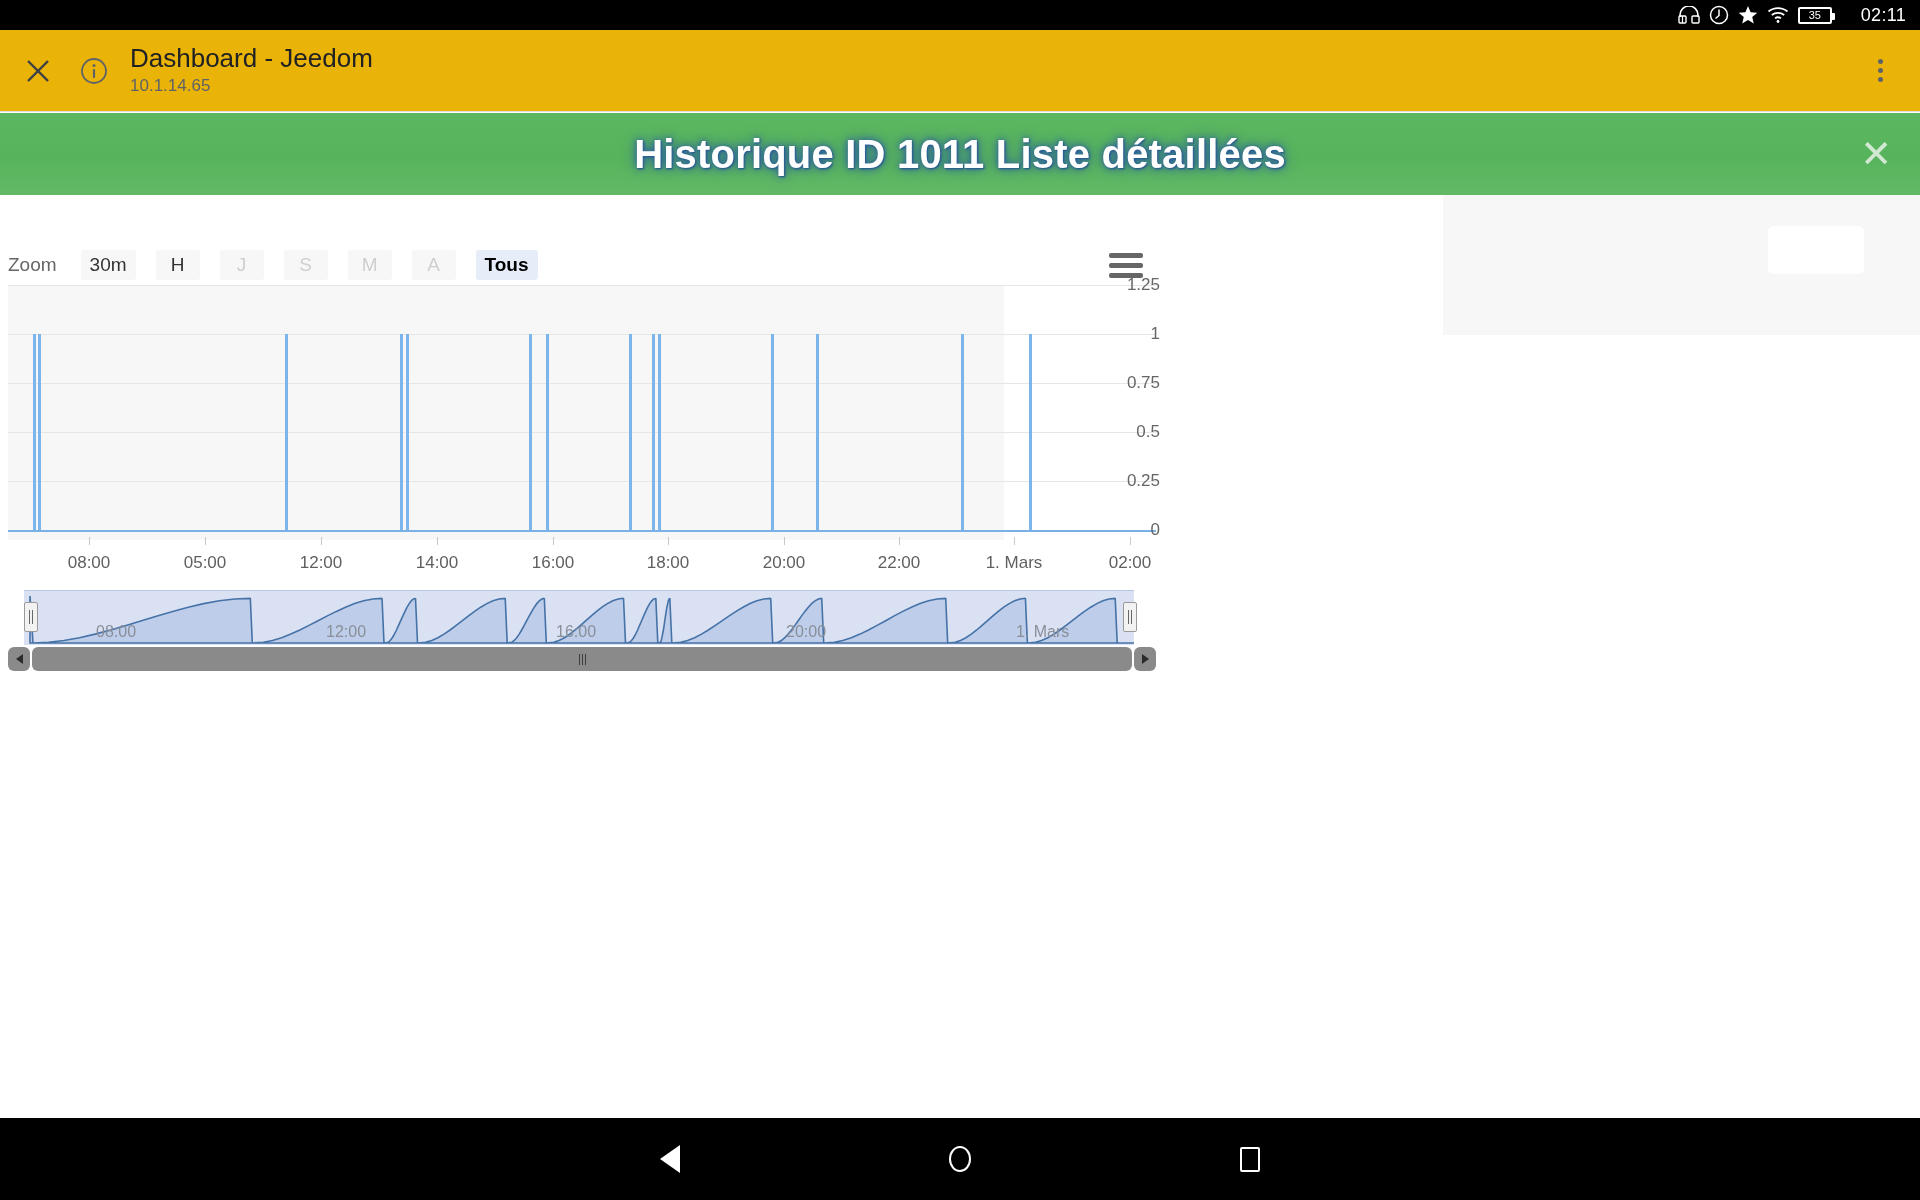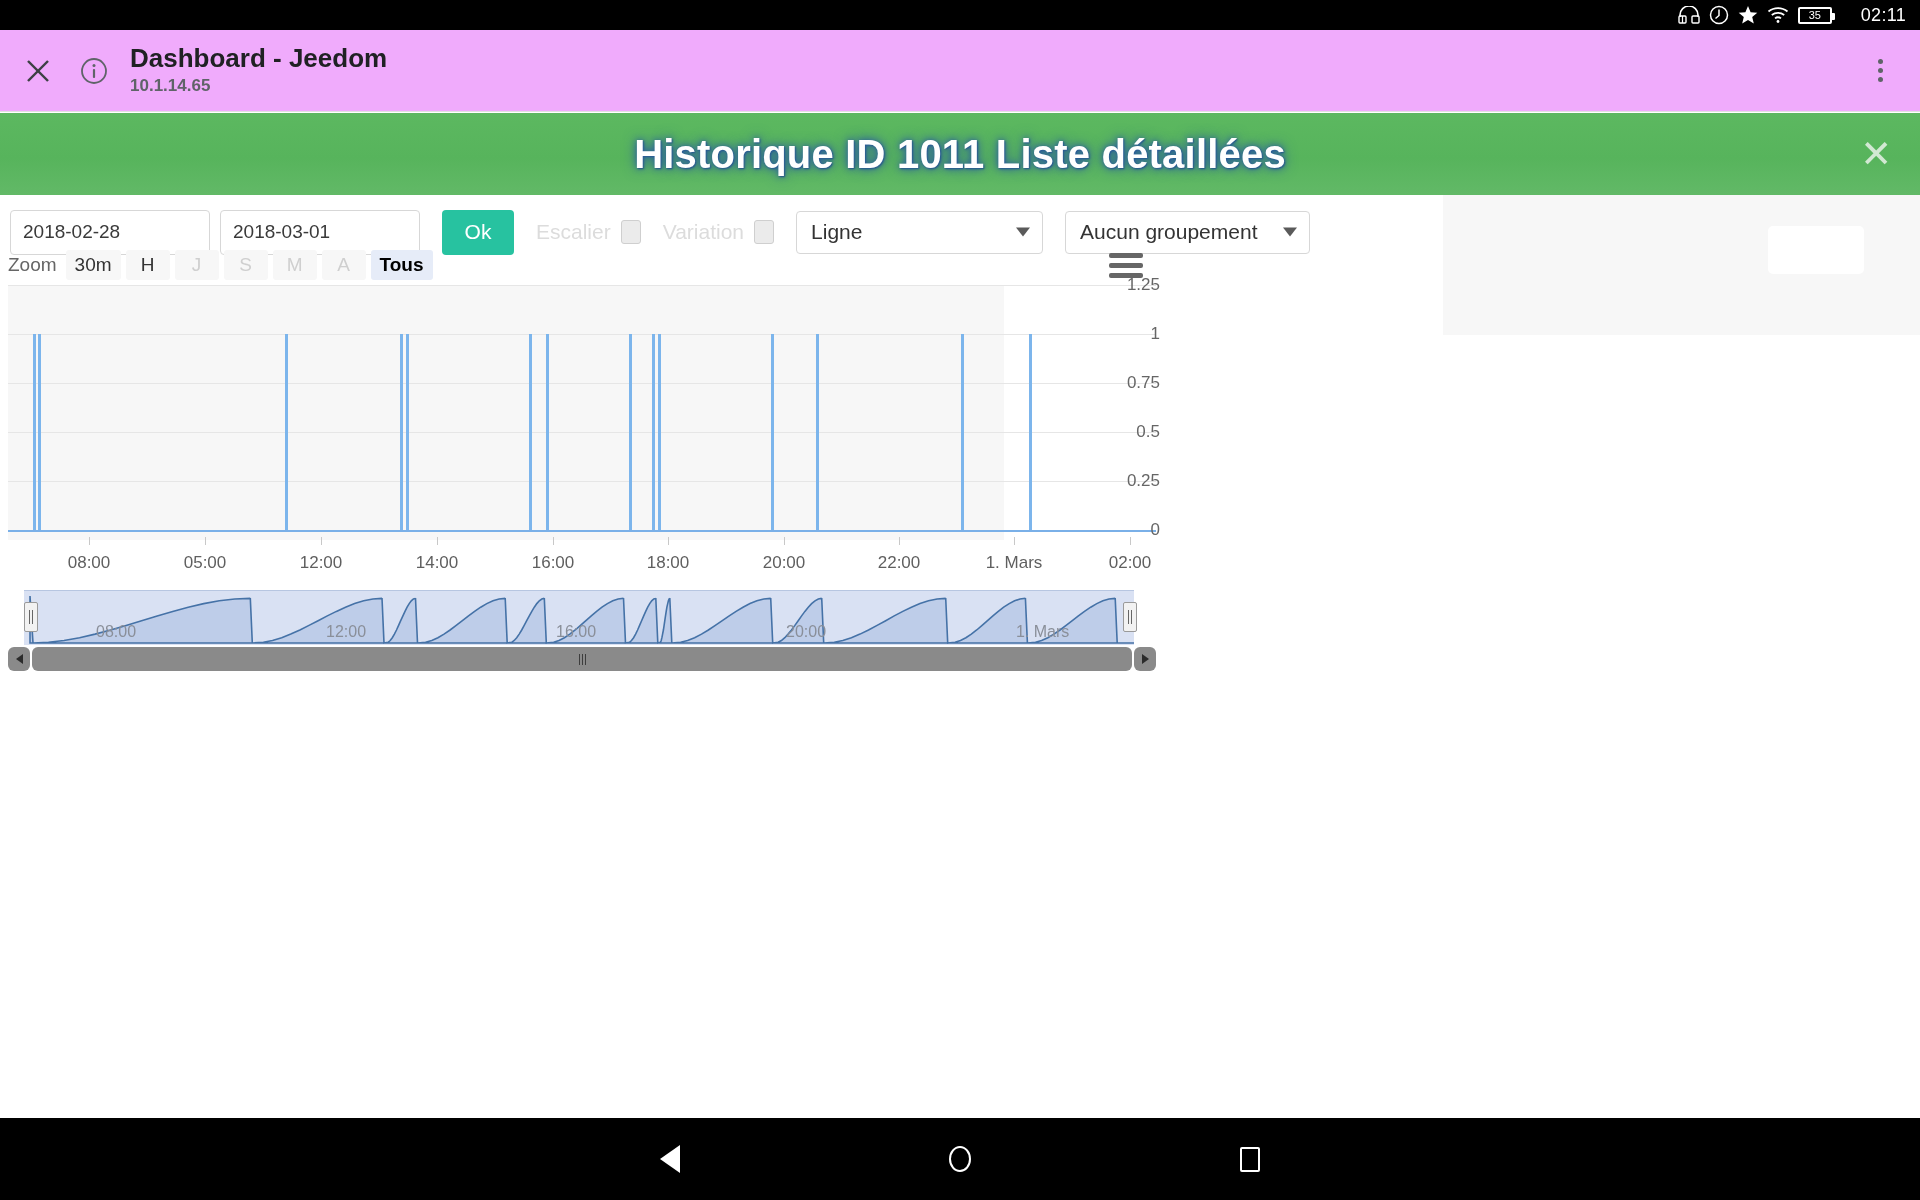--- a/index.html
+++ b/index.html
@@ -30,24 +30,23 @@
     content: ""; position: absolute; right: -5px; top: 4px;
     width: 3px; height: 7px; background: #ffffff; border-radius: 0 1px 1px 0;
   }
   .battery span { font-size: 11px; color: #ffffff; line-height: 1; font-family: "Liberation Sans", sans-serif; }
   .status-time { color: #ffffff; font-size: 18px; margin-left: 20px; letter-spacing: .3px; }
 
   
   .app-bar {
     position: absolute; top: 30px; left: 0;
     width: 1920px; height: 82px;
-    background: #f0abfc;
+    background: #eab308;
     display: flex; align-items: center;
     border-bottom: 1px solid #e0e0e0;
-    font-weight: bold;
   }
   .close-x {
     width: 52px; height: 52px; margin-left: 12px;
     display: flex; align-items: center; justify-content: center;
     cursor: pointer;
   }
   .info-circle {
     width: 40px; height: 40px; margin-left: 10px;
     display: flex; align-items: center; justify-content: center;
   }
@@ -140,21 +139,21 @@
   .caret {
     position: absolute; right: 12px; top: 50%; transform: translateY(-50%);
     width: 0; height: 0;
     border-left: 7px solid transparent; border-right: 7px solid transparent;
     border-top: 9px solid #5a5a5a;
   }
 
   
   .zoom-row {
     position: absolute; top: 55px; left: 8px;
-    display: flex; align-items: center; gap: 5px;
+    display: flex; align-items: center; gap: 20px;
   }
   .zoom-label { font-size: 19px; color: #666666; margin-right: 4px; }
   .zoom-btn {
     min-width: 44px; height: 30px;
     background: #f7f7f7; border: none; border-radius: 3px;
     font-size: 19px; color: #cfcfcf;
     display: flex; align-items: center; justify-content: center;
     padding: 0 9px; cursor: pointer;
     font-family: "Liberation Sans", sans-serif;
   }
@@ -355,43 +354,20 @@
   <div class="modal-title">Historique ID 1011 Liste détaillées</div>
   <div class="modal-close">✕</div>
 </div>
 
 <div class="right-pane">
   <div class="right-pane-card"></div>
 </div>
 
 <div class="panel">
 
-  <div class="toolbar">
-    <input class="date-input" value="2018-02-28" style="">
-    <input class="date-input" value="2018-03-01" style="">
-    <button class="ok-btn">Ok</button>
-
-    <div class="chk-group">
-      <span class="chk-label">Escalier</span>
-      <span class="chk-box"></span>
-    </div>
-    <div class="chk-group">
-      <span class="chk-label">Variation</span>
-      <span class="chk-box"></span>
-    </div>
-
-    <div class="select-box">
-      <span>Ligne</span>
-      <span class="caret"></span>
-    </div>
-    <div class="select-box wide">
-      <span>Aucun groupement</span>
-      <span class="caret"></span>
-    </div>
-  </div>
 
   <div class="zoom-row">
     <span class="zoom-label">Zoom</span>
     <button class="zoom-btn enabled">30m</button>
     <button class="zoom-btn enabled">H</button>
     <button class="zoom-btn">J</button>
     <button class="zoom-btn">S</button>
     <button class="zoom-btn">M</button>
     <button class="zoom-btn">A</button>
     <button class="zoom-btn selected">Tous</button>

